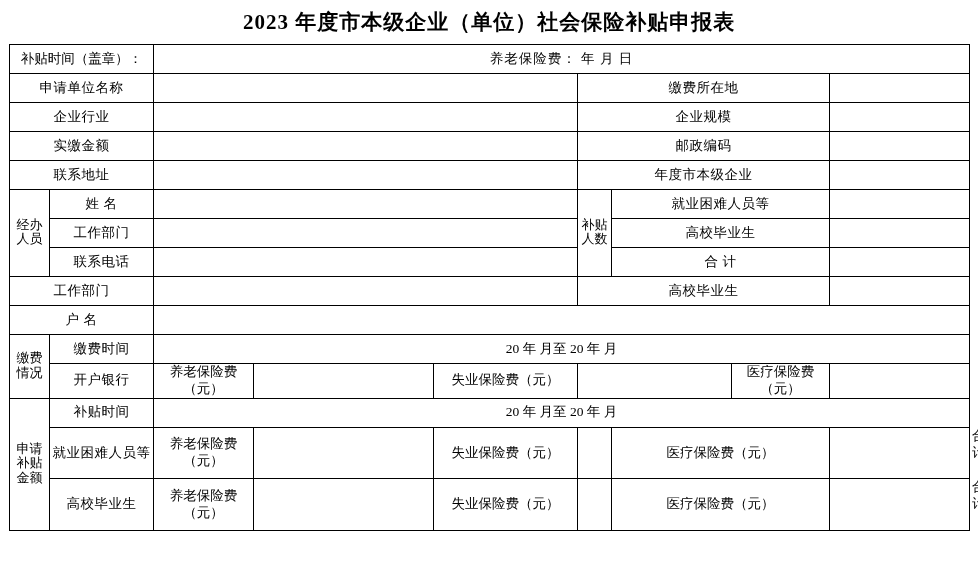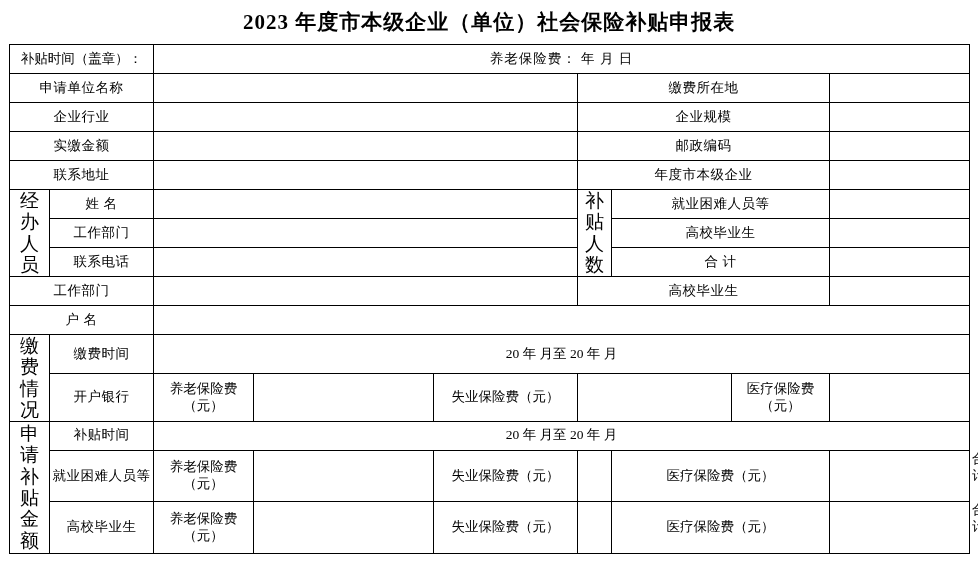--- a/index.html
+++ b/index.html
@@ -50,21 +50,21 @@
     text-align: left;
     padding-left: 10px;
   }
   td.blank {
     background: #ffffff;
   }
   .vert {
     
     display: inline-block;
     line-height: 1.12;
-    font-size: 19px;
+    font-size: 13px;
   }
   .two-line {
     line-height: 1.2;
   }
   .hdr-row td {
     height: 30px;
   }
   .date-line {
     letter-spacing: 1px;
   }

